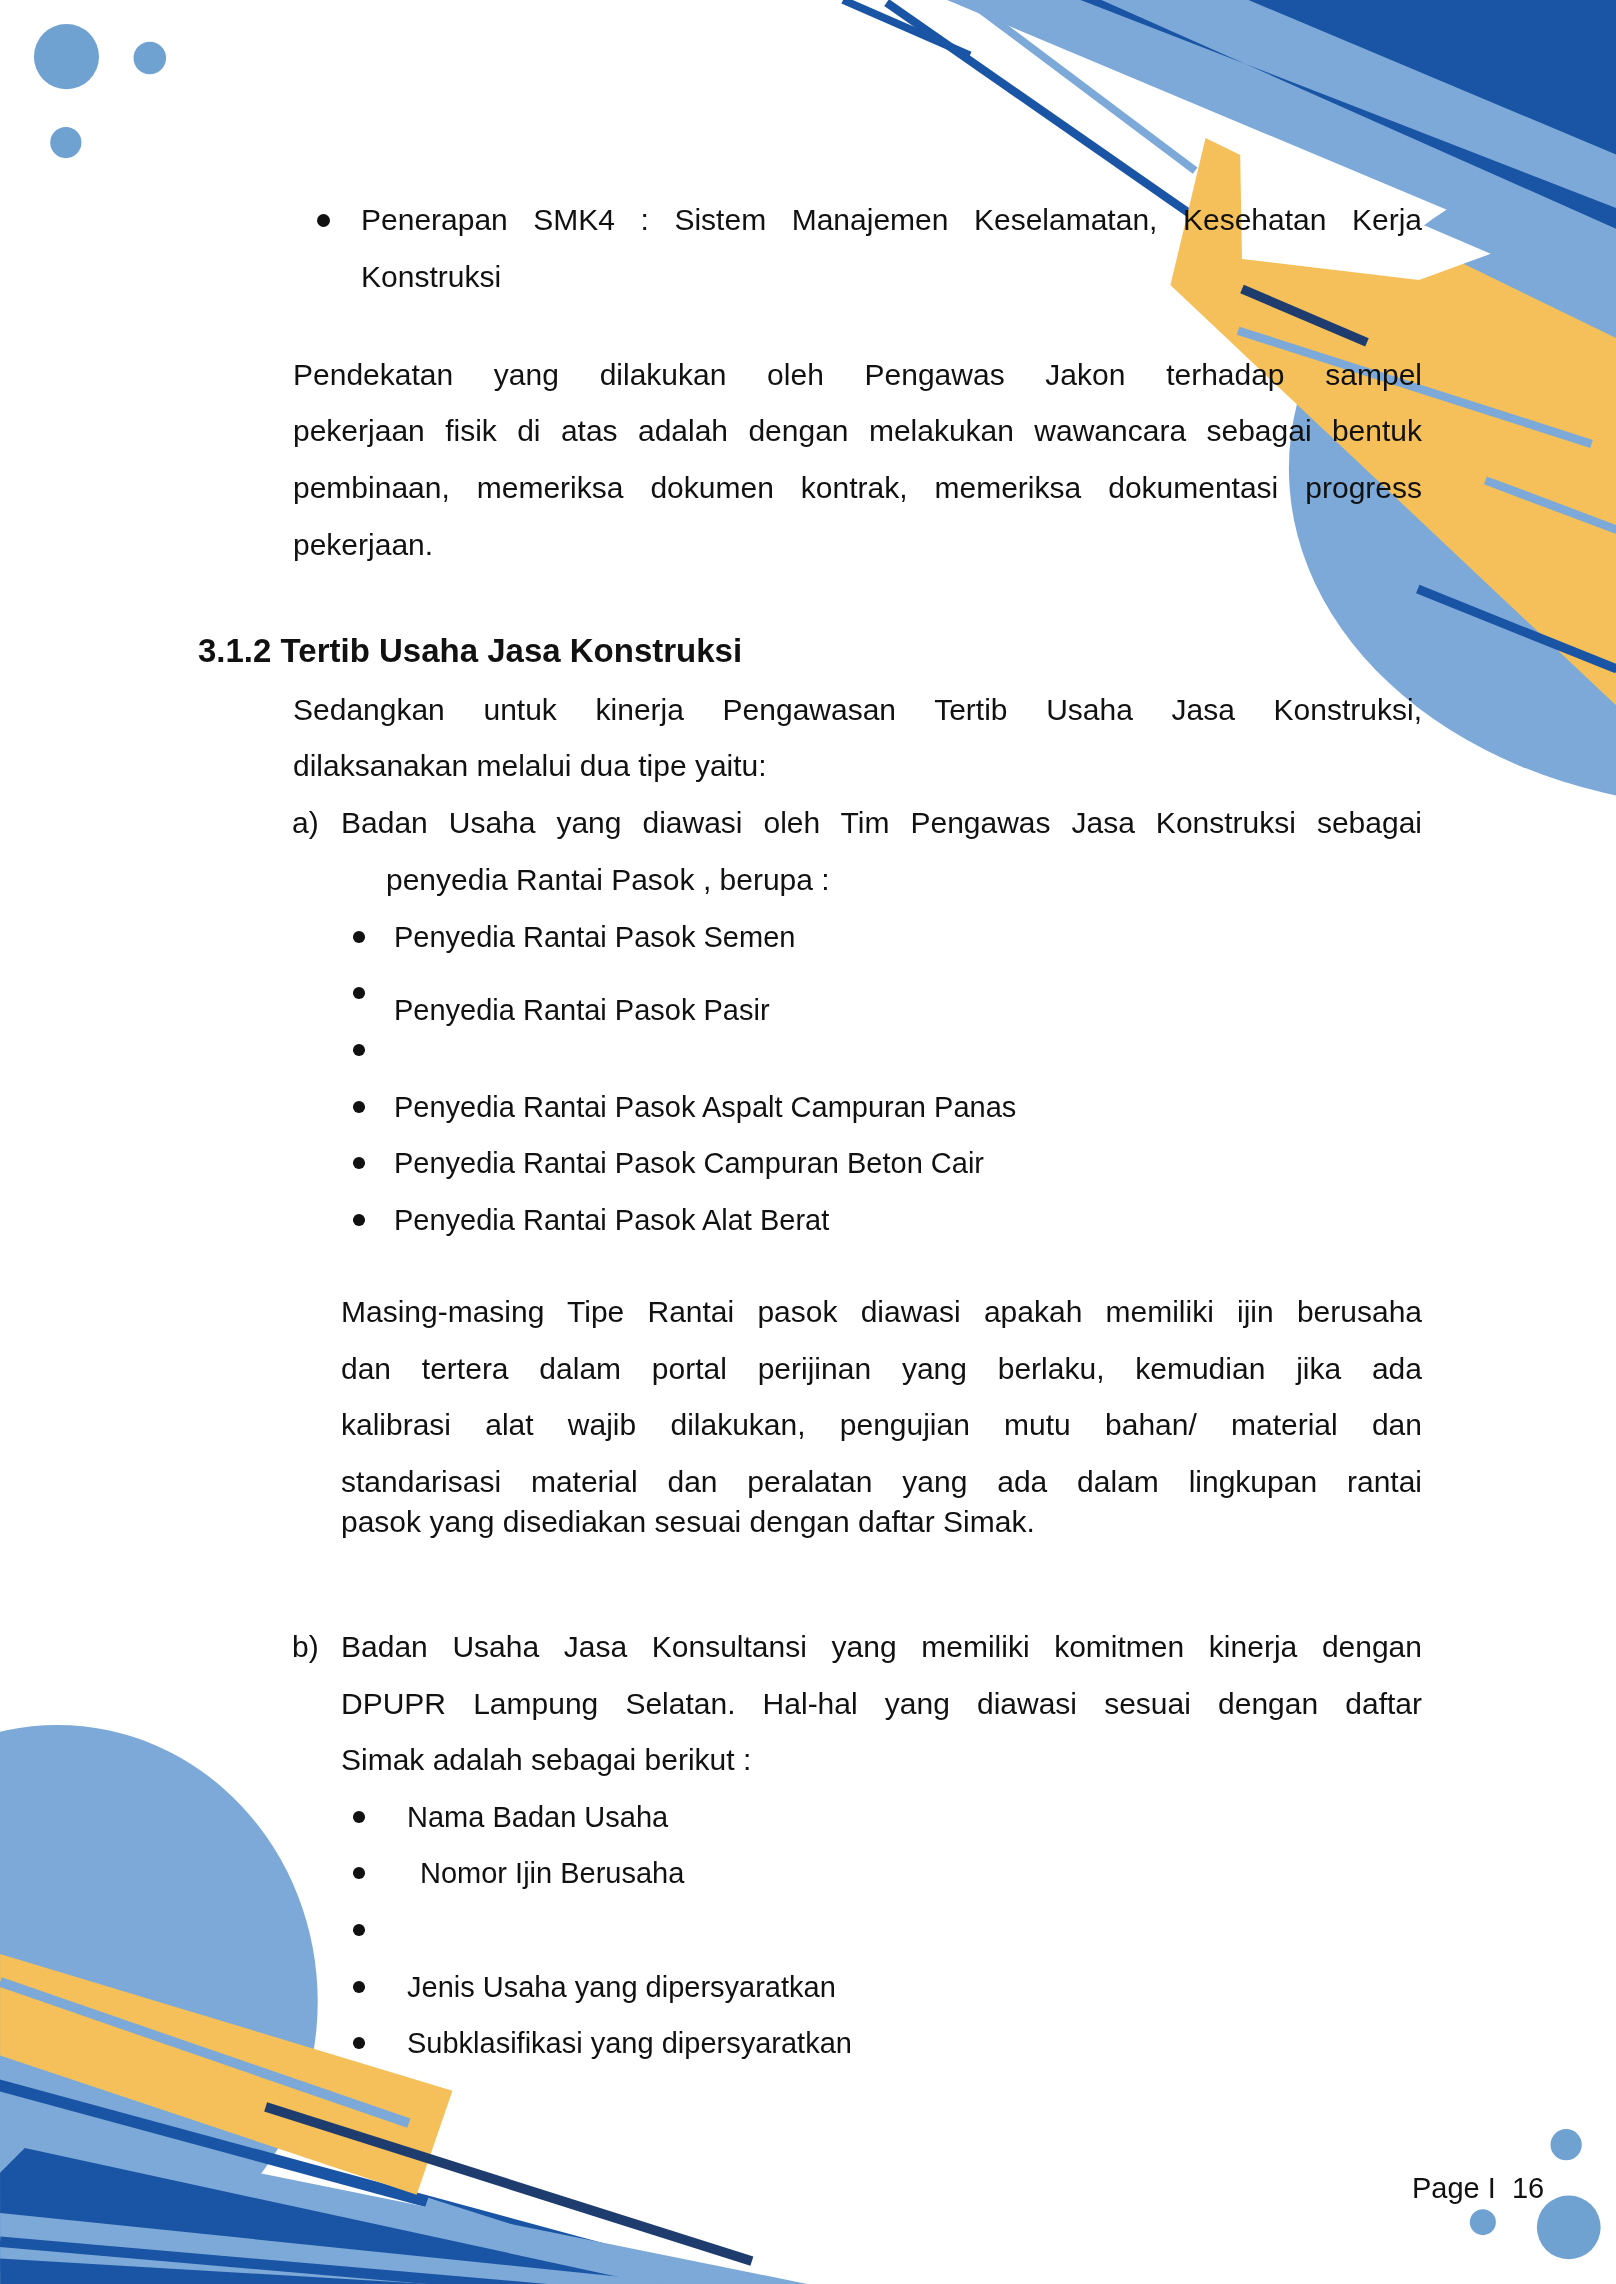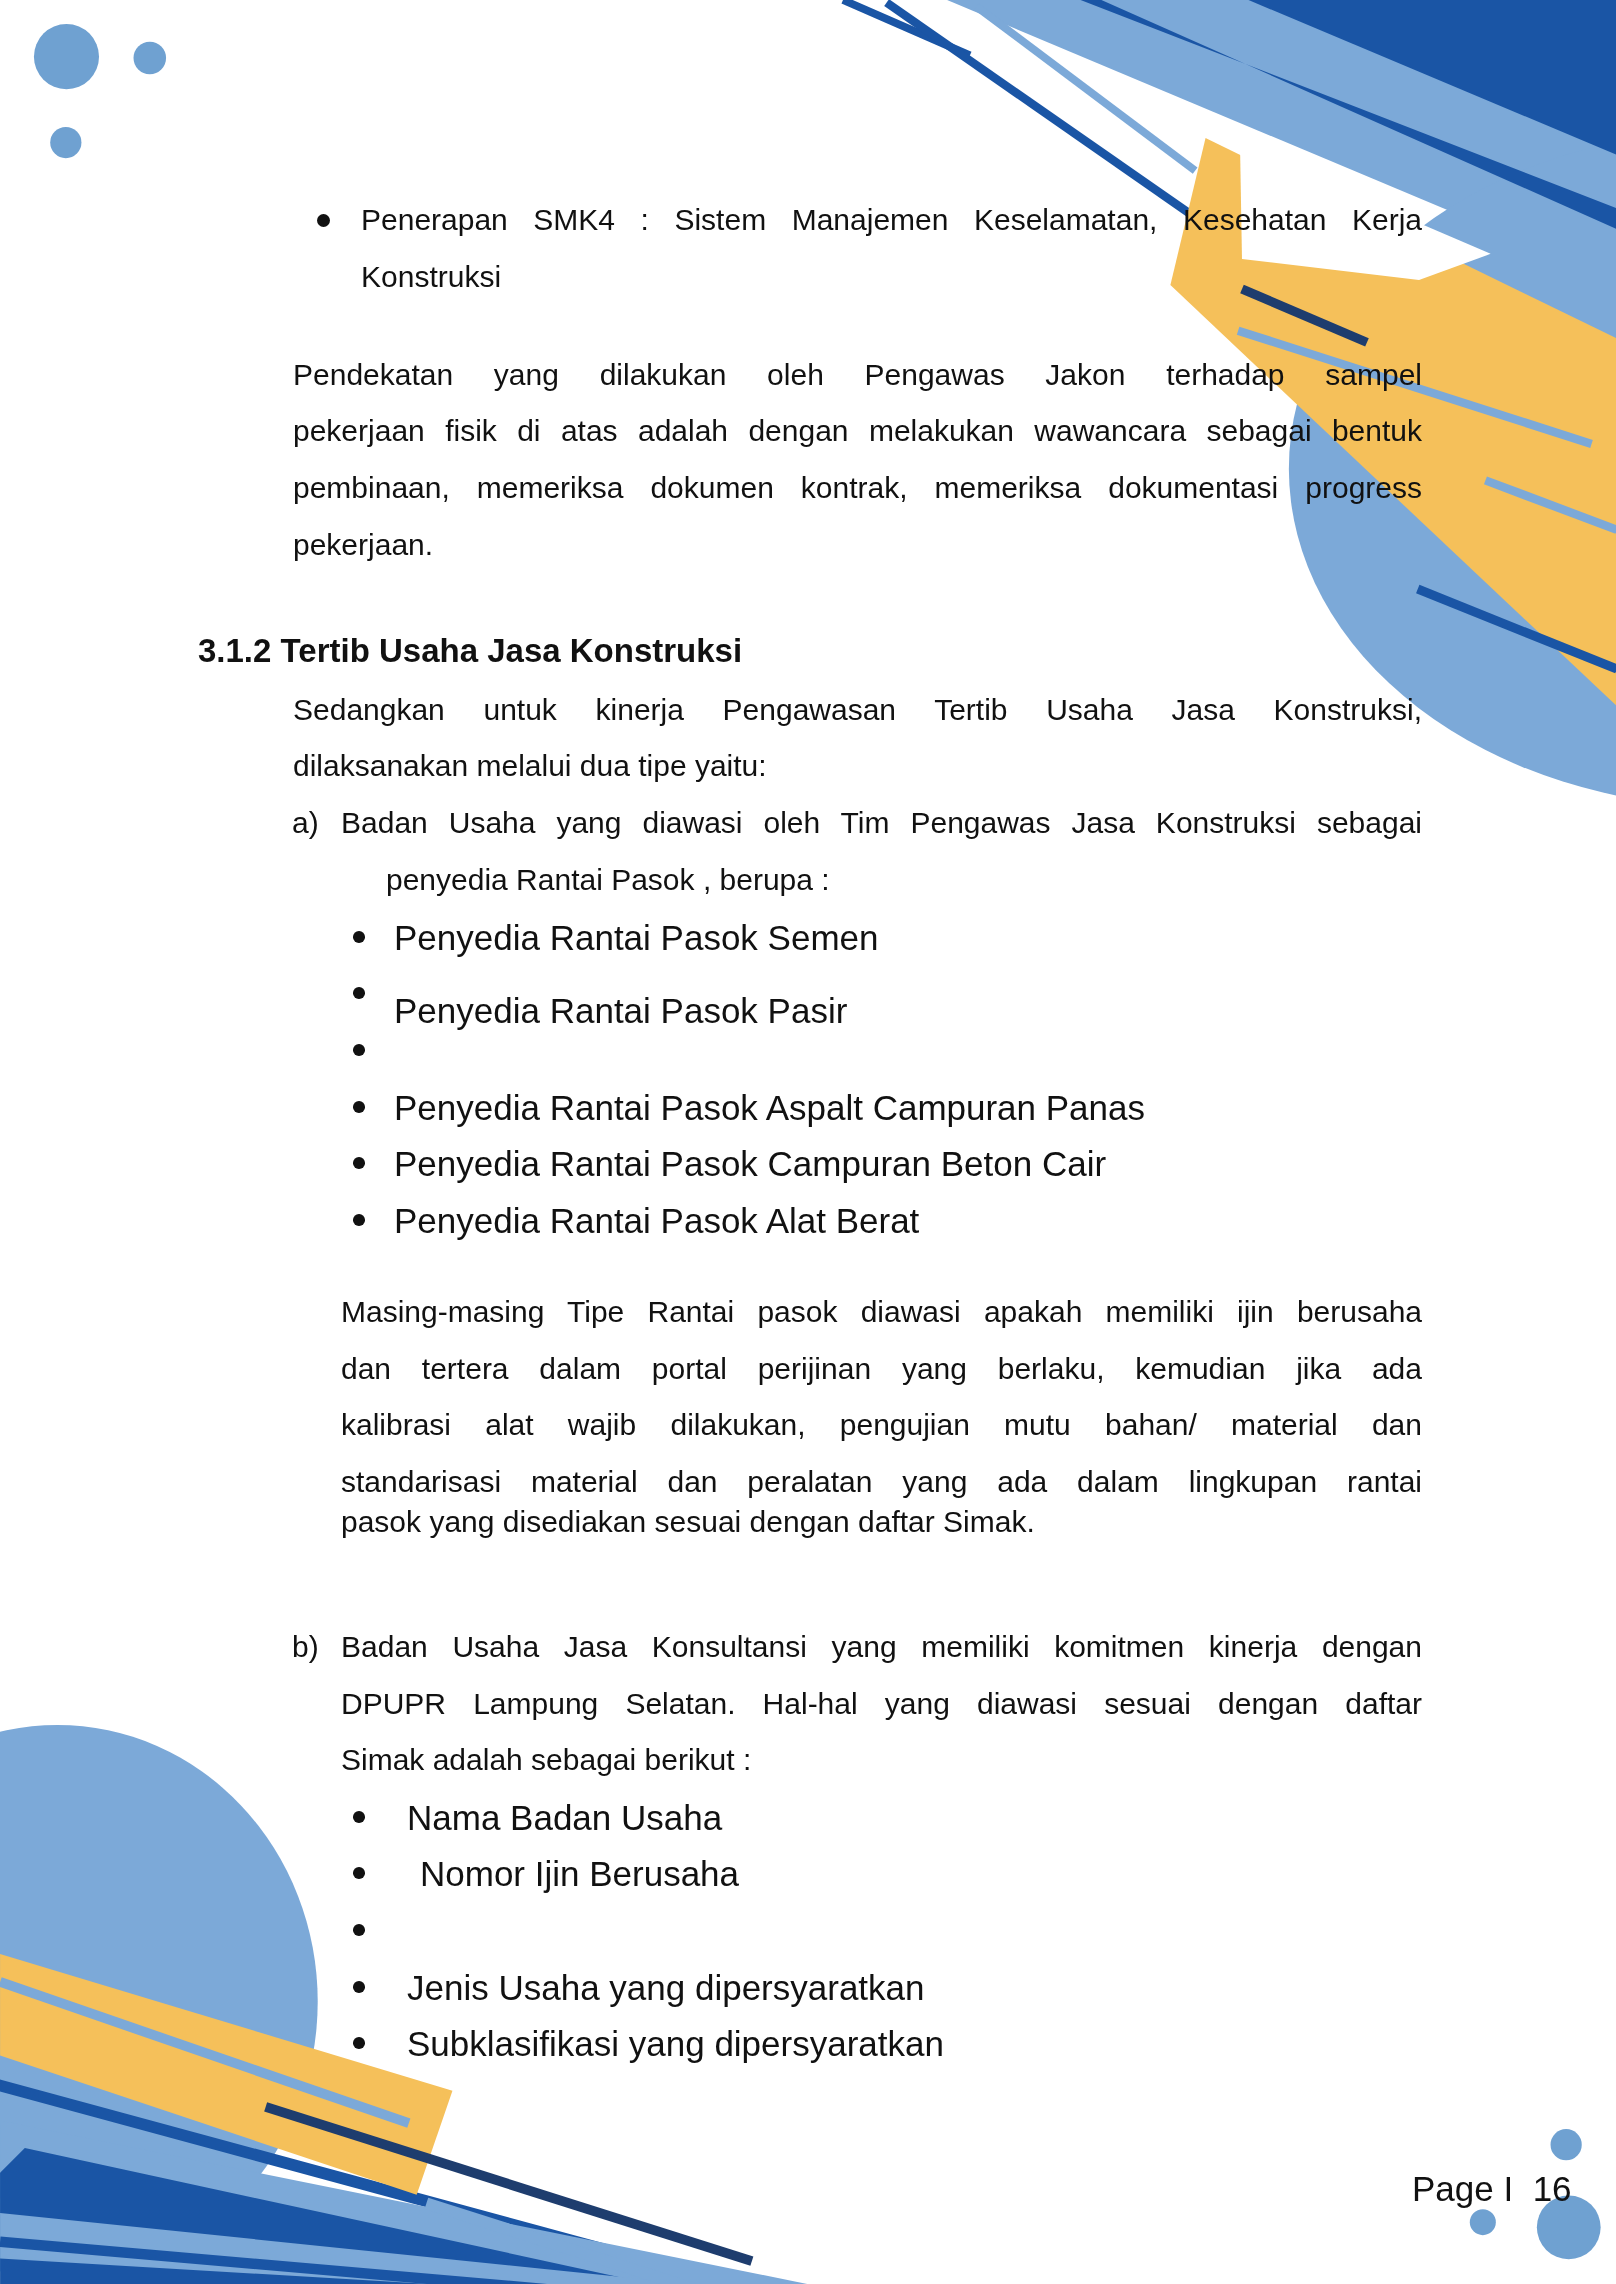--- a/index.html
+++ b/index.html
@@ -19,21 +19,21 @@
     height:57px;
     color:#111111;
     white-space:pre;
   }
   .j{
     text-align:justify;
     text-align-last:justify;
     -moz-text-align-last:justify;
     white-space:normal;
   }
-  .small{font-size:35px;}
+  .small{font-size:29px;}
   .hd{font-size:33px;font-weight:bold;}
   .dot{
     position:absolute;z-index:2;
     background:#111111;border-radius:50%;
   }
 </style>
 </head>
 <body>
 
 <div id="page">

